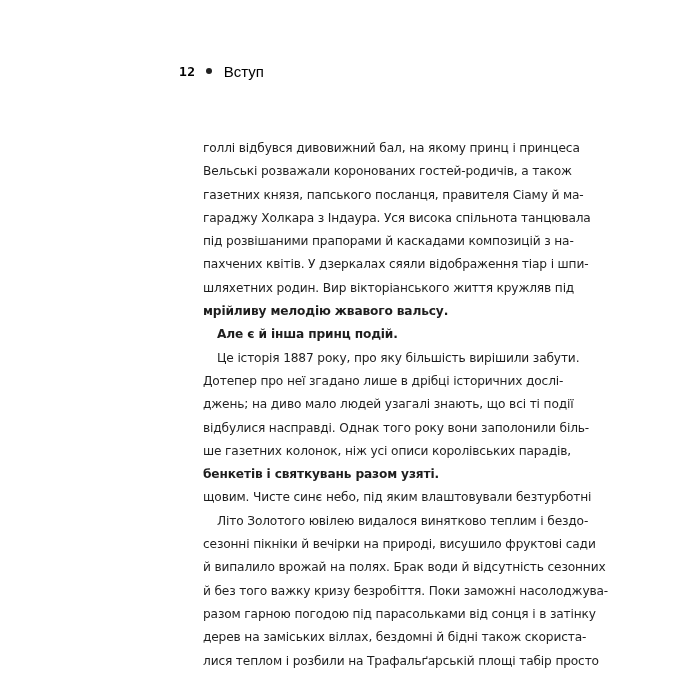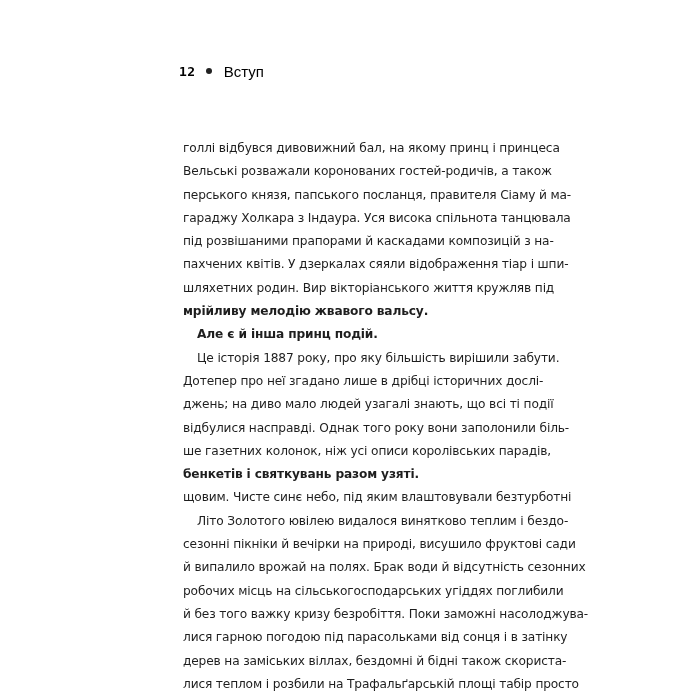--- a/index.html
+++ b/index.html
@@ -56,20 +56,21 @@
       font-size: 12.2px;
       line-height: 23.3px;
       letter-spacing: -0.15px;
     }
     .line {
       display: block;
       white-space: nowrap;
       text-align: justify;
       text-align-last: justify;
       height: 23.3px;
+      margin-left: 20px;
     }
     .line.last {
       text-align-last: left;
       font-weight: bold;
     }
     .line.indent {
       text-indent: 14px;
     }
   </style>
 </head>
@@ -79,21 +80,21 @@
   <div class="running-head">
     <span class="page-number">12</span>
     <span class="bullet"></span>
     <span class="section-title">Вступ</span>
   </div>
 
   <div class="body-text" id="body-text">
       <div>
         <span class="line">голлі відбувся дивовижний бал, на якому принц і принцеса</span>
         <span class="line">Вельські розважали коронованих гостей-родичів, а також</span>
-        <span class="line">перського князя, папського посланця, правителя Сіаму й ма-</span>
+        <span class="line">газетних князя, папського посланця, правителя Сіаму й ма-</span>
         <span class="line">гараджу Холкара з Індаура. Уся висока спільнота танцювала</span>
         <span class="line">під розвішаними прапорами й каскадами композицій з на-</span>
         <span class="line">пахчених квітів. У дзеркалах сяяли відображення тіар і шпи-</span>
         <span class="line">шляхетних родин. Вир вікторіанського життя кружляв під</span>
         <span class="line last">мрійливу мелодію жвавого вальсу.</span>
       </div>
       <div>
         <span class="line indent last">Але є й інша принц подій.</span>
       </div>
       <div>
@@ -102,20 +103,19 @@
         <span class="line">джень; на диво мало людей узагалі знають, що всі ті події</span>
         <span class="line">відбулися насправді. Однак того року вони заполонили біль-</span>
         <span class="line">ше газетних колонок, ніж усі описи королівських парадів,</span>
         <span class="line last">бенкетів і святкувань разом узяті.</span>
       </div>
       <div>
         <span class="line">щовим. Чисте синє небо, під яким влаштовували безтурботні</span>
         <span class="line indent">Літо Золотого ювілею видалося винятково теплим і бездо-</span>
         <span class="line">сезонні пікніки й вечірки на природі, висушило фруктові сади</span>
         <span class="line">й випалило врожай на полях. Брак води й відсутність сезонних</span>
-        <span class="line">робочих місць на сільськогосподарських угіддях поглибили</span>
         <span class="line">й без того важку кризу безробіття. Поки заможні насолоджува-</span>
-        <span class="line">лися гарною погодою під парасольками від сонця і в затінку</span>
+        <span class="line">разом гарною погодою під парасольками від сонця і в затінку</span>
         <span class="line">дерев на заміських віллах, бездомні й бідні також скориста-</span>
         <span class="line">лися теплом і розбили на Трафальґарській площі табір просто</span>
       </div>
     </div>
 </div>
 
 </body></html>

